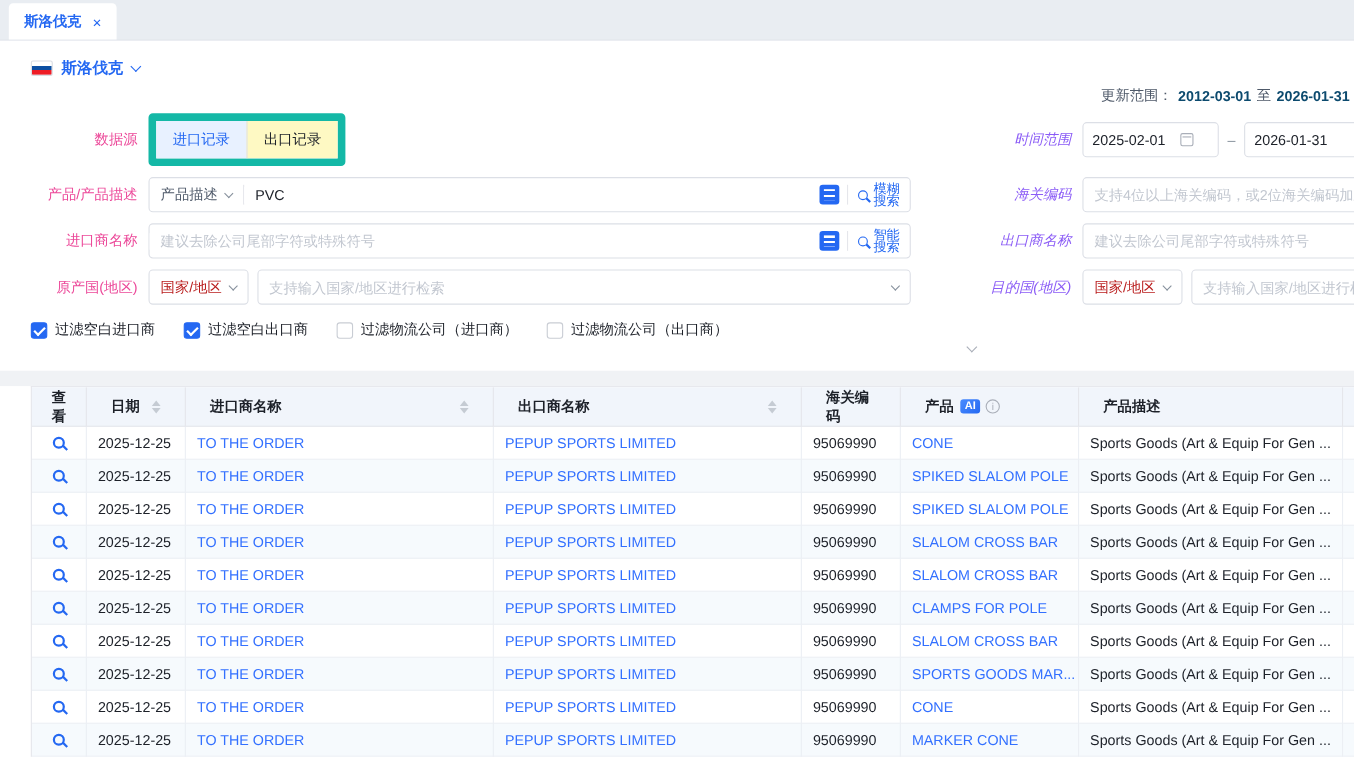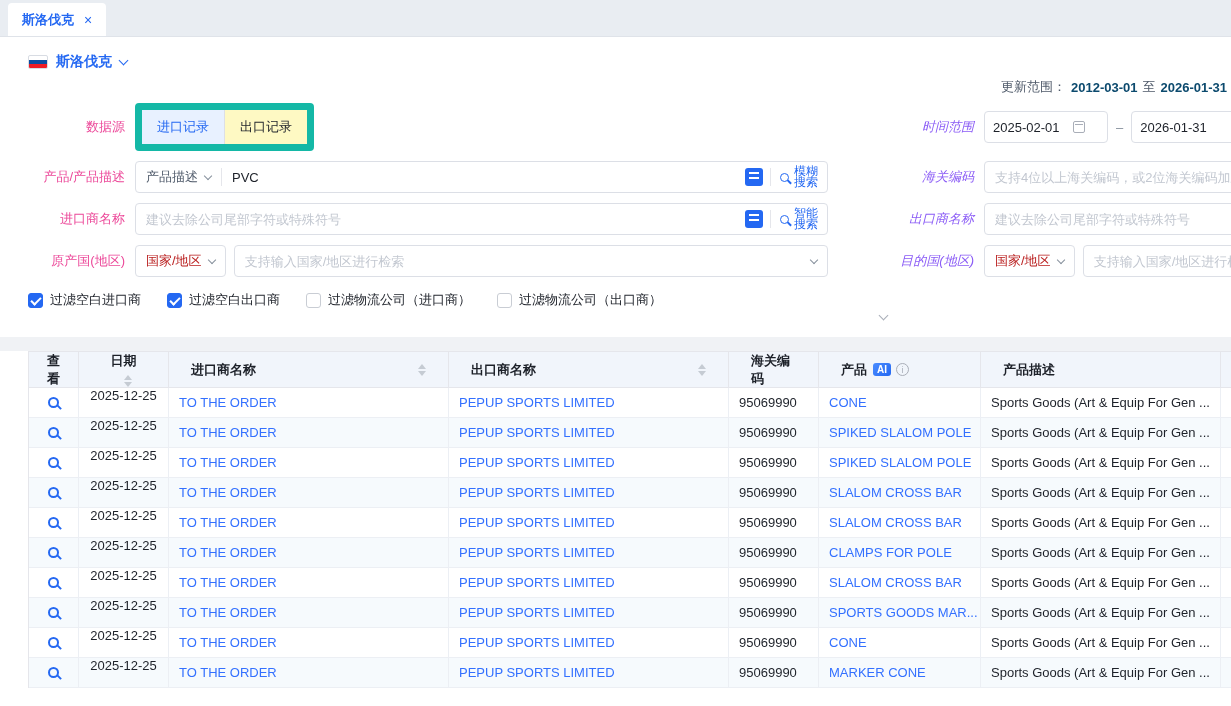--- a/index.html
+++ b/index.html
@@ -90,21 +90,21 @@
   .table { margin:14px 0 0 28px; width:1203px; overflow:hidden; border-top:1px solid #e5e6eb; border-left:1px solid #e5e6eb; }
   .thead { display:flex; background:#f1f5fb; }
   .th { height:36px; display:flex; align-items:center; padding:0 22px; font-weight:bold;
     border-right:1px solid #e5e6eb; border-bottom:1px solid #e5e6eb; flex:none; }
   .trow { display:flex; background:#fff; }
   .trow.alt { background:#f6fafd; }
   .td { height:30px; display:flex; align-items:center; padding:0 10px;
     border-right:1px solid #eceff4; border-bottom:1px solid #eceff4; flex:none;
     white-space:nowrap; overflow:hidden; }
   .c-view { width:50px; justify-content:center; }
-  .c-date { width:90px;flex-direction:column; }
+  .c-date { width:90px; }
   .c-importer { width:280px; }
   .c-exporter { width:280px; }
   .c-hs { width:90px; }
   .c-product { width:162px; }
   .c-desc { width:240px; color:#1d2129; }
   .c-extra { width:40px; }
   .th.sortable { justify-content:space-between; cursor:pointer; }
   .sort { display:inline-flex; flex-direction:column; gap:2px; margin-left:8px; }
   .sort i { width:0; height:0; border-left:4px solid transparent; border-right:4px solid transparent; }
   .sort .up { border-bottom:5px solid #c5cbd3; }

